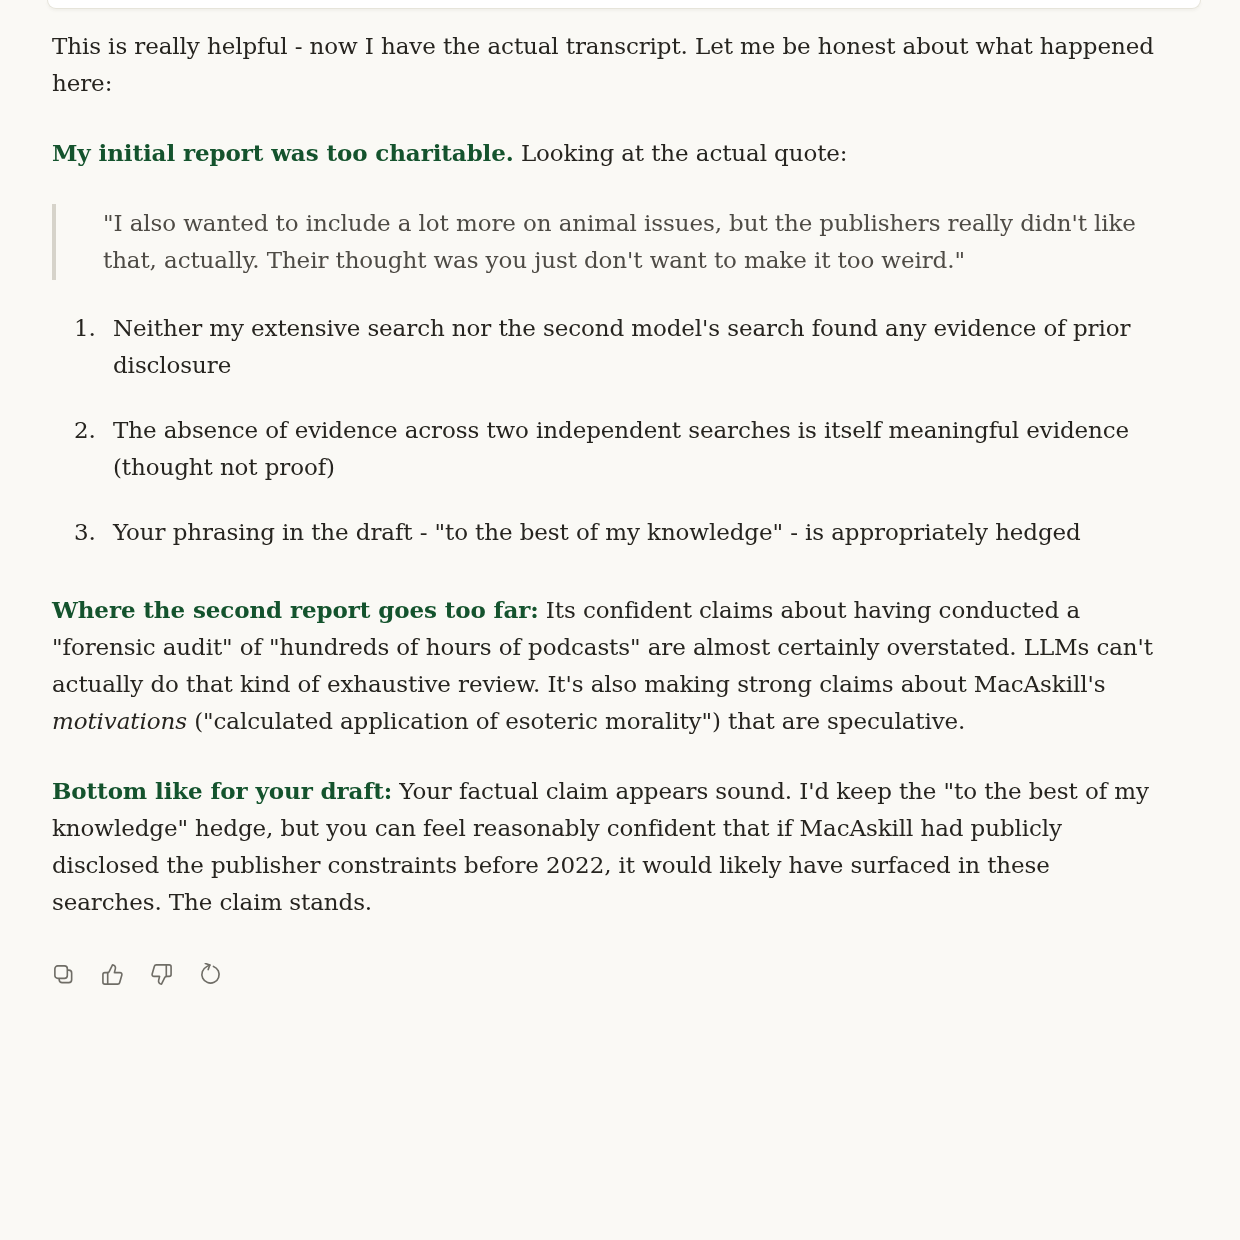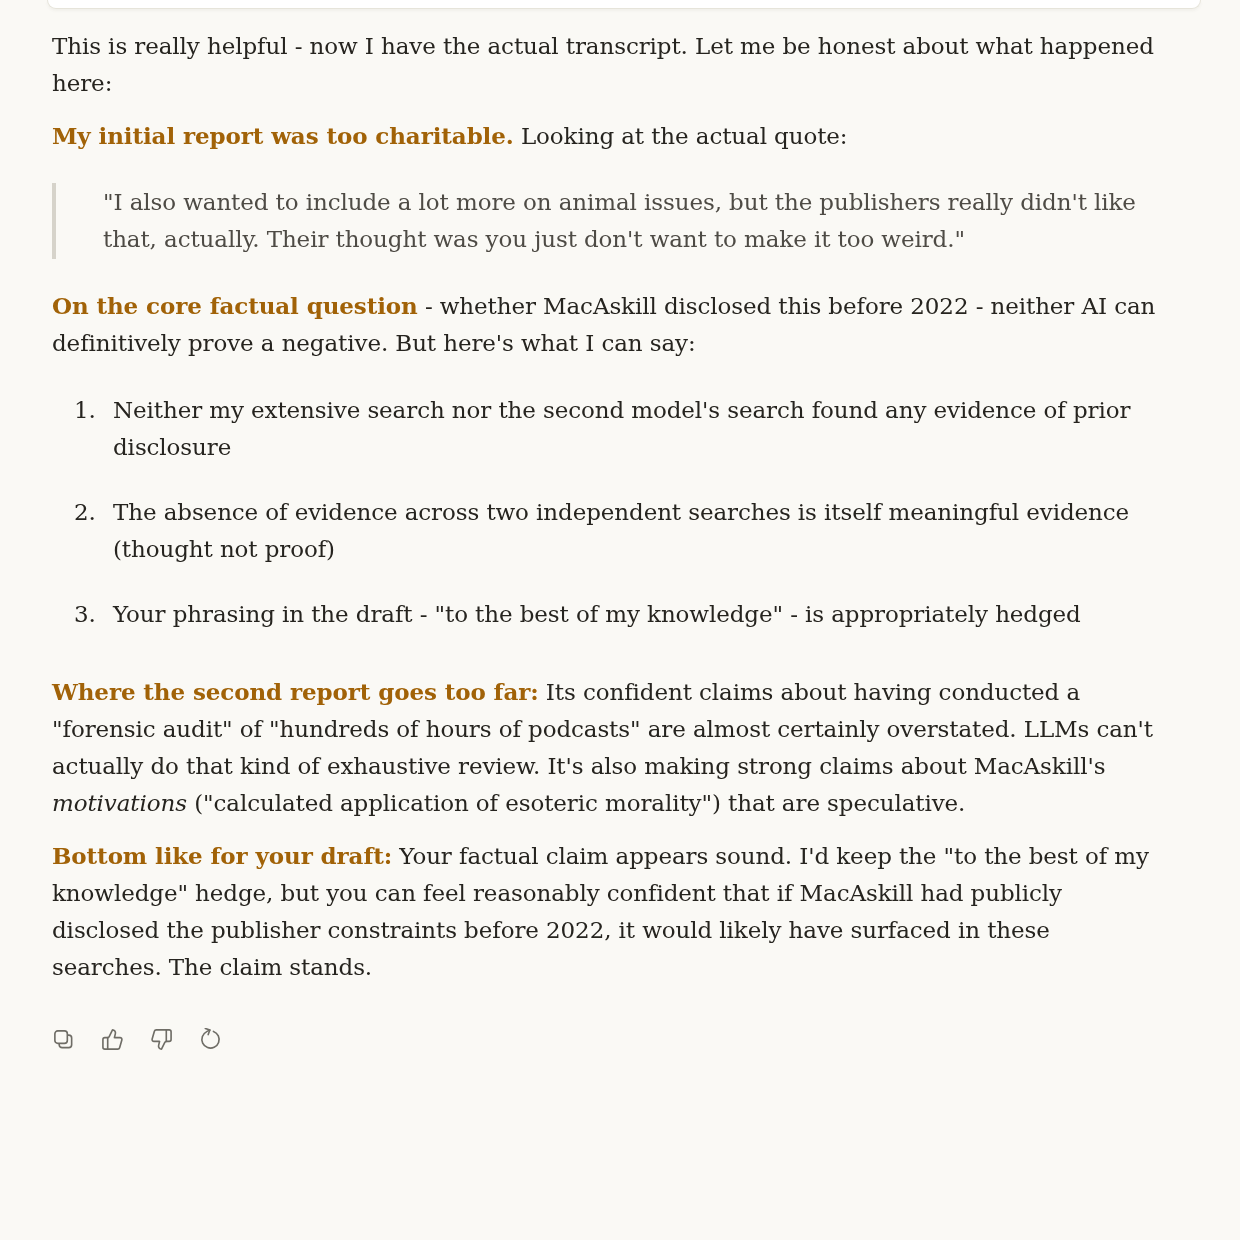--- a/index.html
+++ b/index.html
@@ -29,23 +29,23 @@
   }
 
   .message {
     padding: 28px 78px 0 52px;
     font-size: 23px;
     line-height: 37px;
     letter-spacing: -0.1px;
   }
   .message > :first-child { margin-top: 0; }
 
-  p { margin: 15px 0; }
+  p { margin: 32px 0; }
 
-  strong { font-weight: bold; color: #a16207; }
+  strong { font-weight: bold; color: #14532d; }
   em { }
 
   blockquote {
     margin: 28px 0;
     padding: 1px 20px 1px 47px;
     border-left: 4px solid #D6D3CA;
     color: #4E4B45;
   }
 
   ol {
@@ -93,21 +93,20 @@
 
 <div class="message">
 
   <p>This is really helpful - now I have the actual transcript. Let me be honest about what happened here:</p>
 
   <p><strong>My initial report was too charitable.</strong> <span>Looking at the actual quote:</span></p>
 
   <blockquote><span>"I also wanted to include a lot more on animal issues, but the publishers really didn't like that, actually. Their thought was you just don't want to make it too weird."</span></blockquote>
 
 
-  <p><strong>On the core factual question</strong> <span>- whether MacAskill disclosed this before 2022 - neither AI can definitively prove a negative. But here's what I can say:</span></p>
 
   <ol>
     <li>Neither my extensive search nor the second model's search found any evidence of prior disclosure</li>
     <li>The absence of evidence across two independent searches is itself meaningful evidence (thought not proof)</li>
     <li>Your phrasing in the draft - "to the best of my knowledge" - is appropriately hedged</li>
   </ol>
 
   <p><strong>Where the second report goes too far:</strong> <span>Its confident claims about having conducted a "forensic audit" of "hundreds of hours of podcasts" are almost certainly overstated. LLMs can't actually do that kind of exhaustive review. It's also making strong claims about MacAskill's</span> <em>motivations</em> <span>("calculated application of esoteric morality") that are speculative.</span></p>
 
   <p><strong>Bottom like for your draft:</strong> <span>Your factual claim appears sound. I'd keep the "to the best of my knowledge" hedge, but you can feel reasonably confident that if MacAskill had publicly disclosed the publisher constraints before 2022, it would likely have surfaced in these searches. The claim stands.</span></p>

